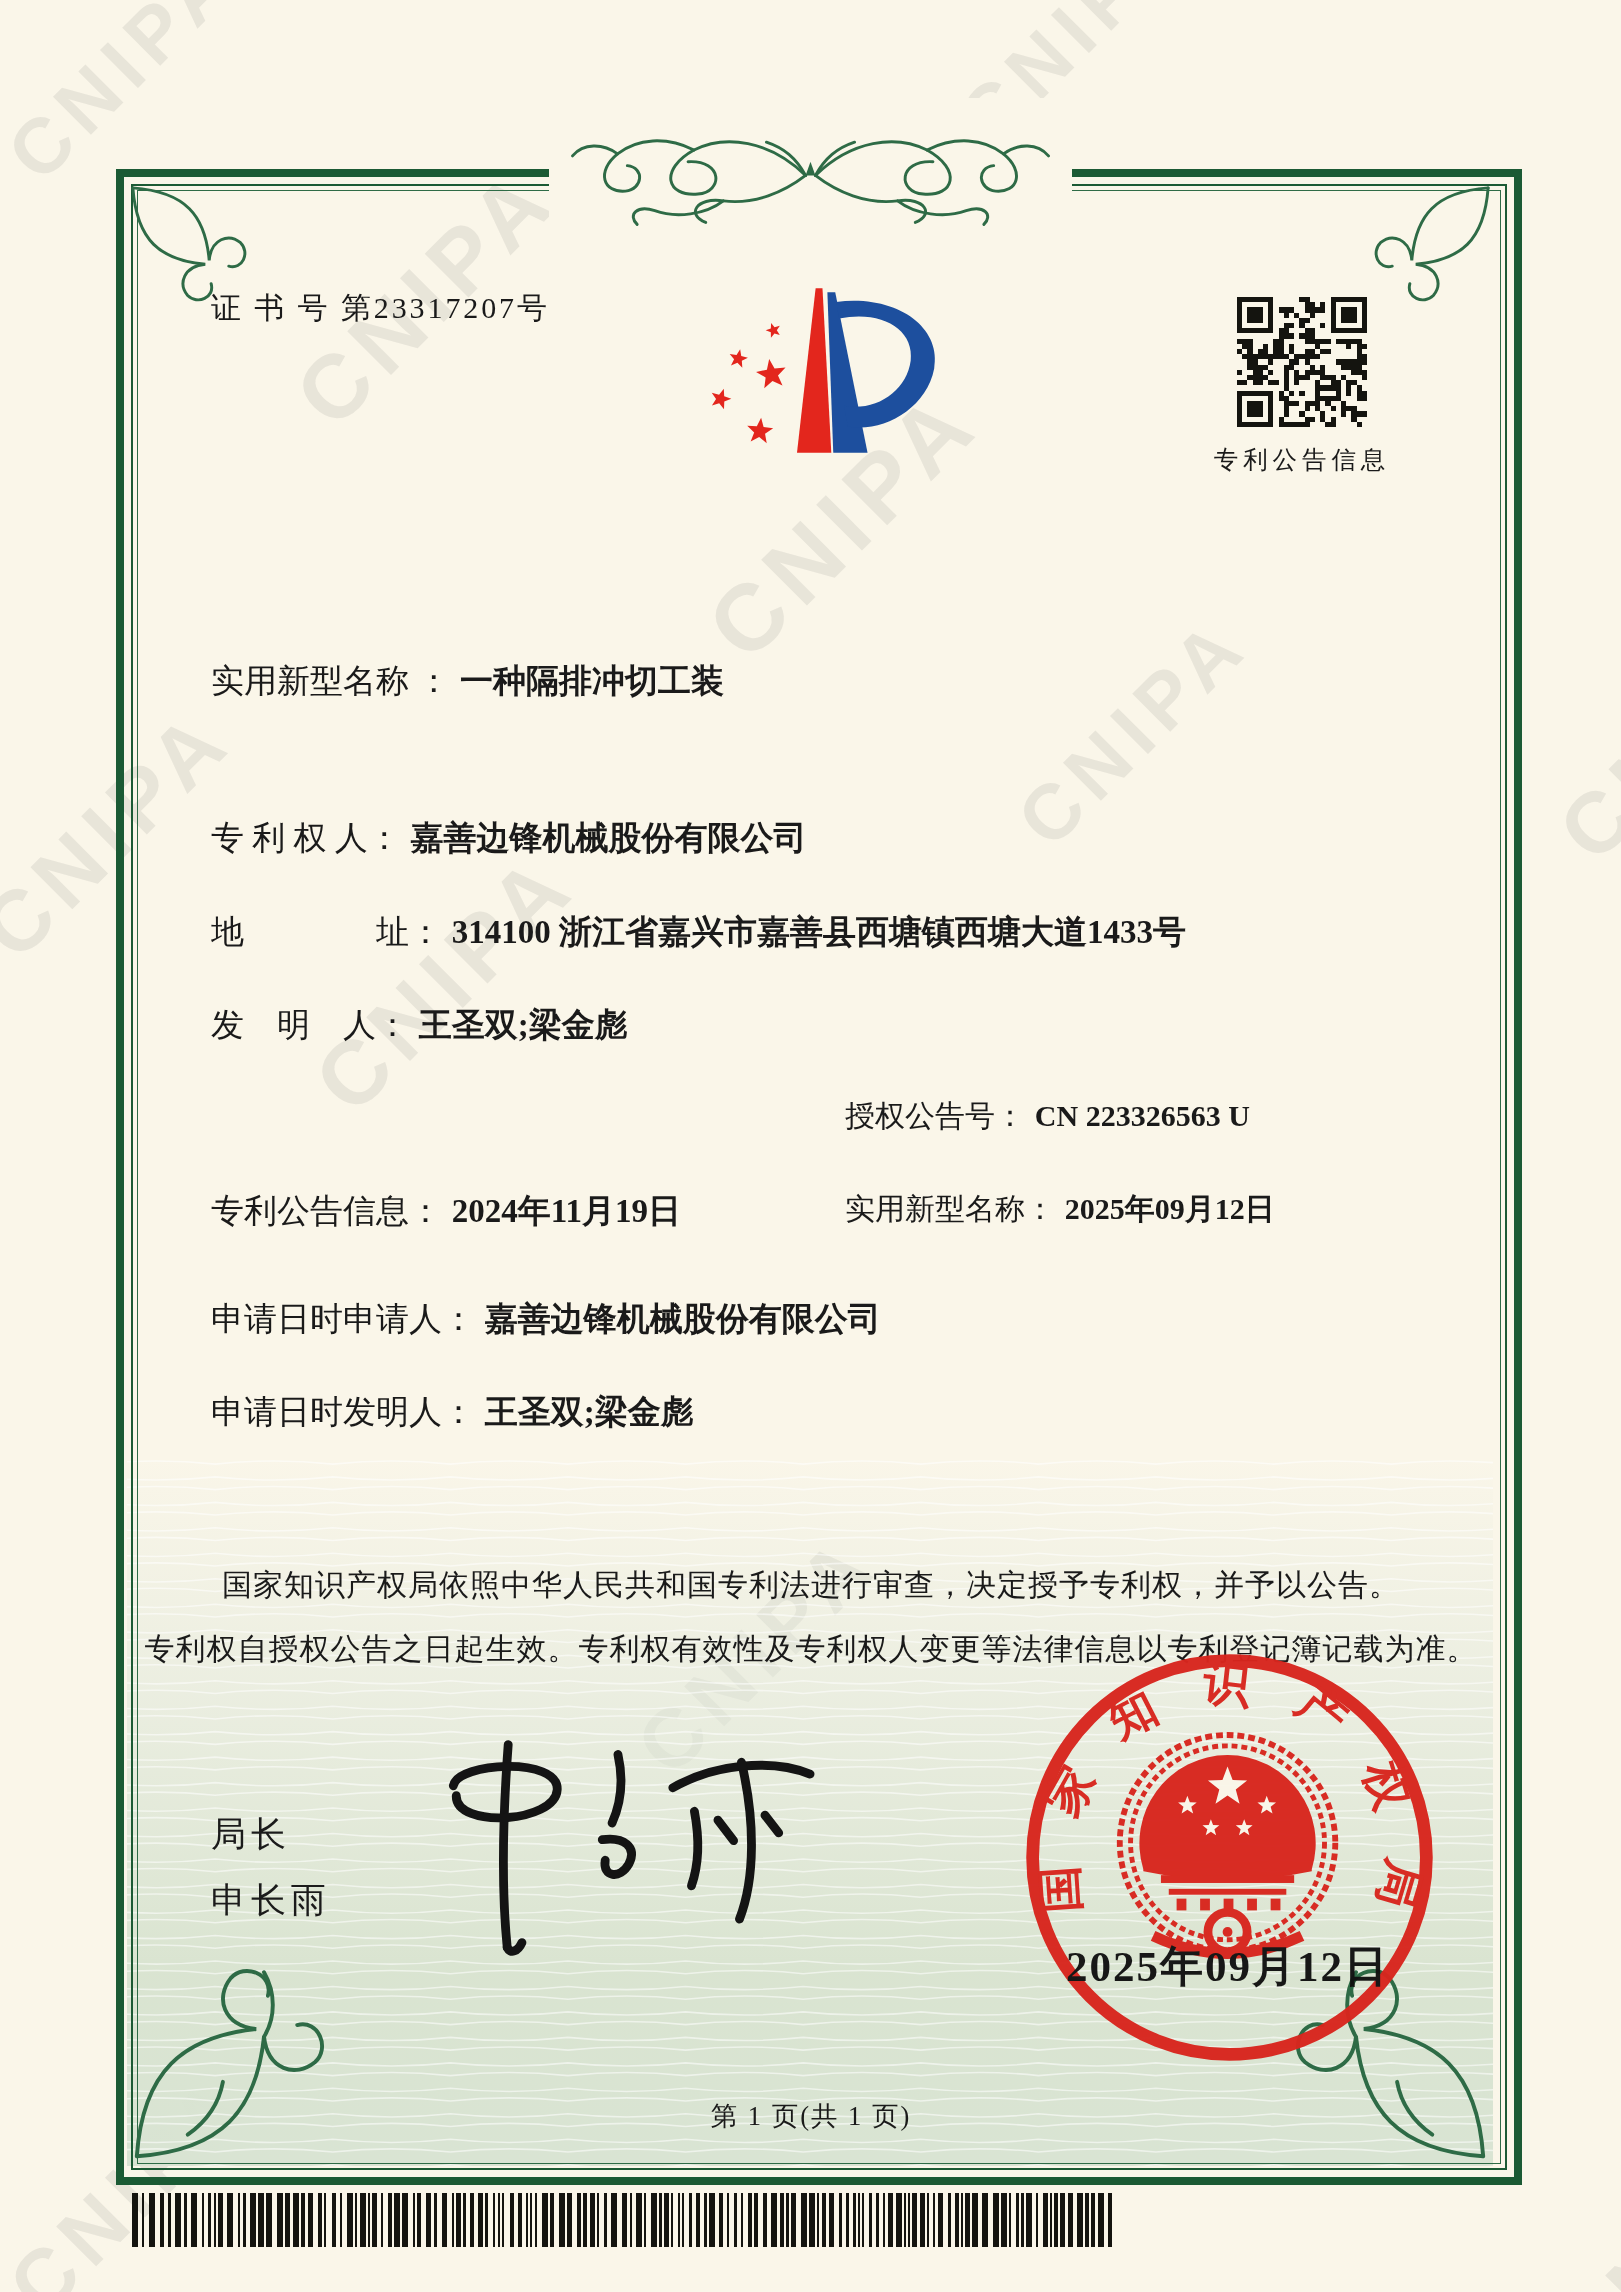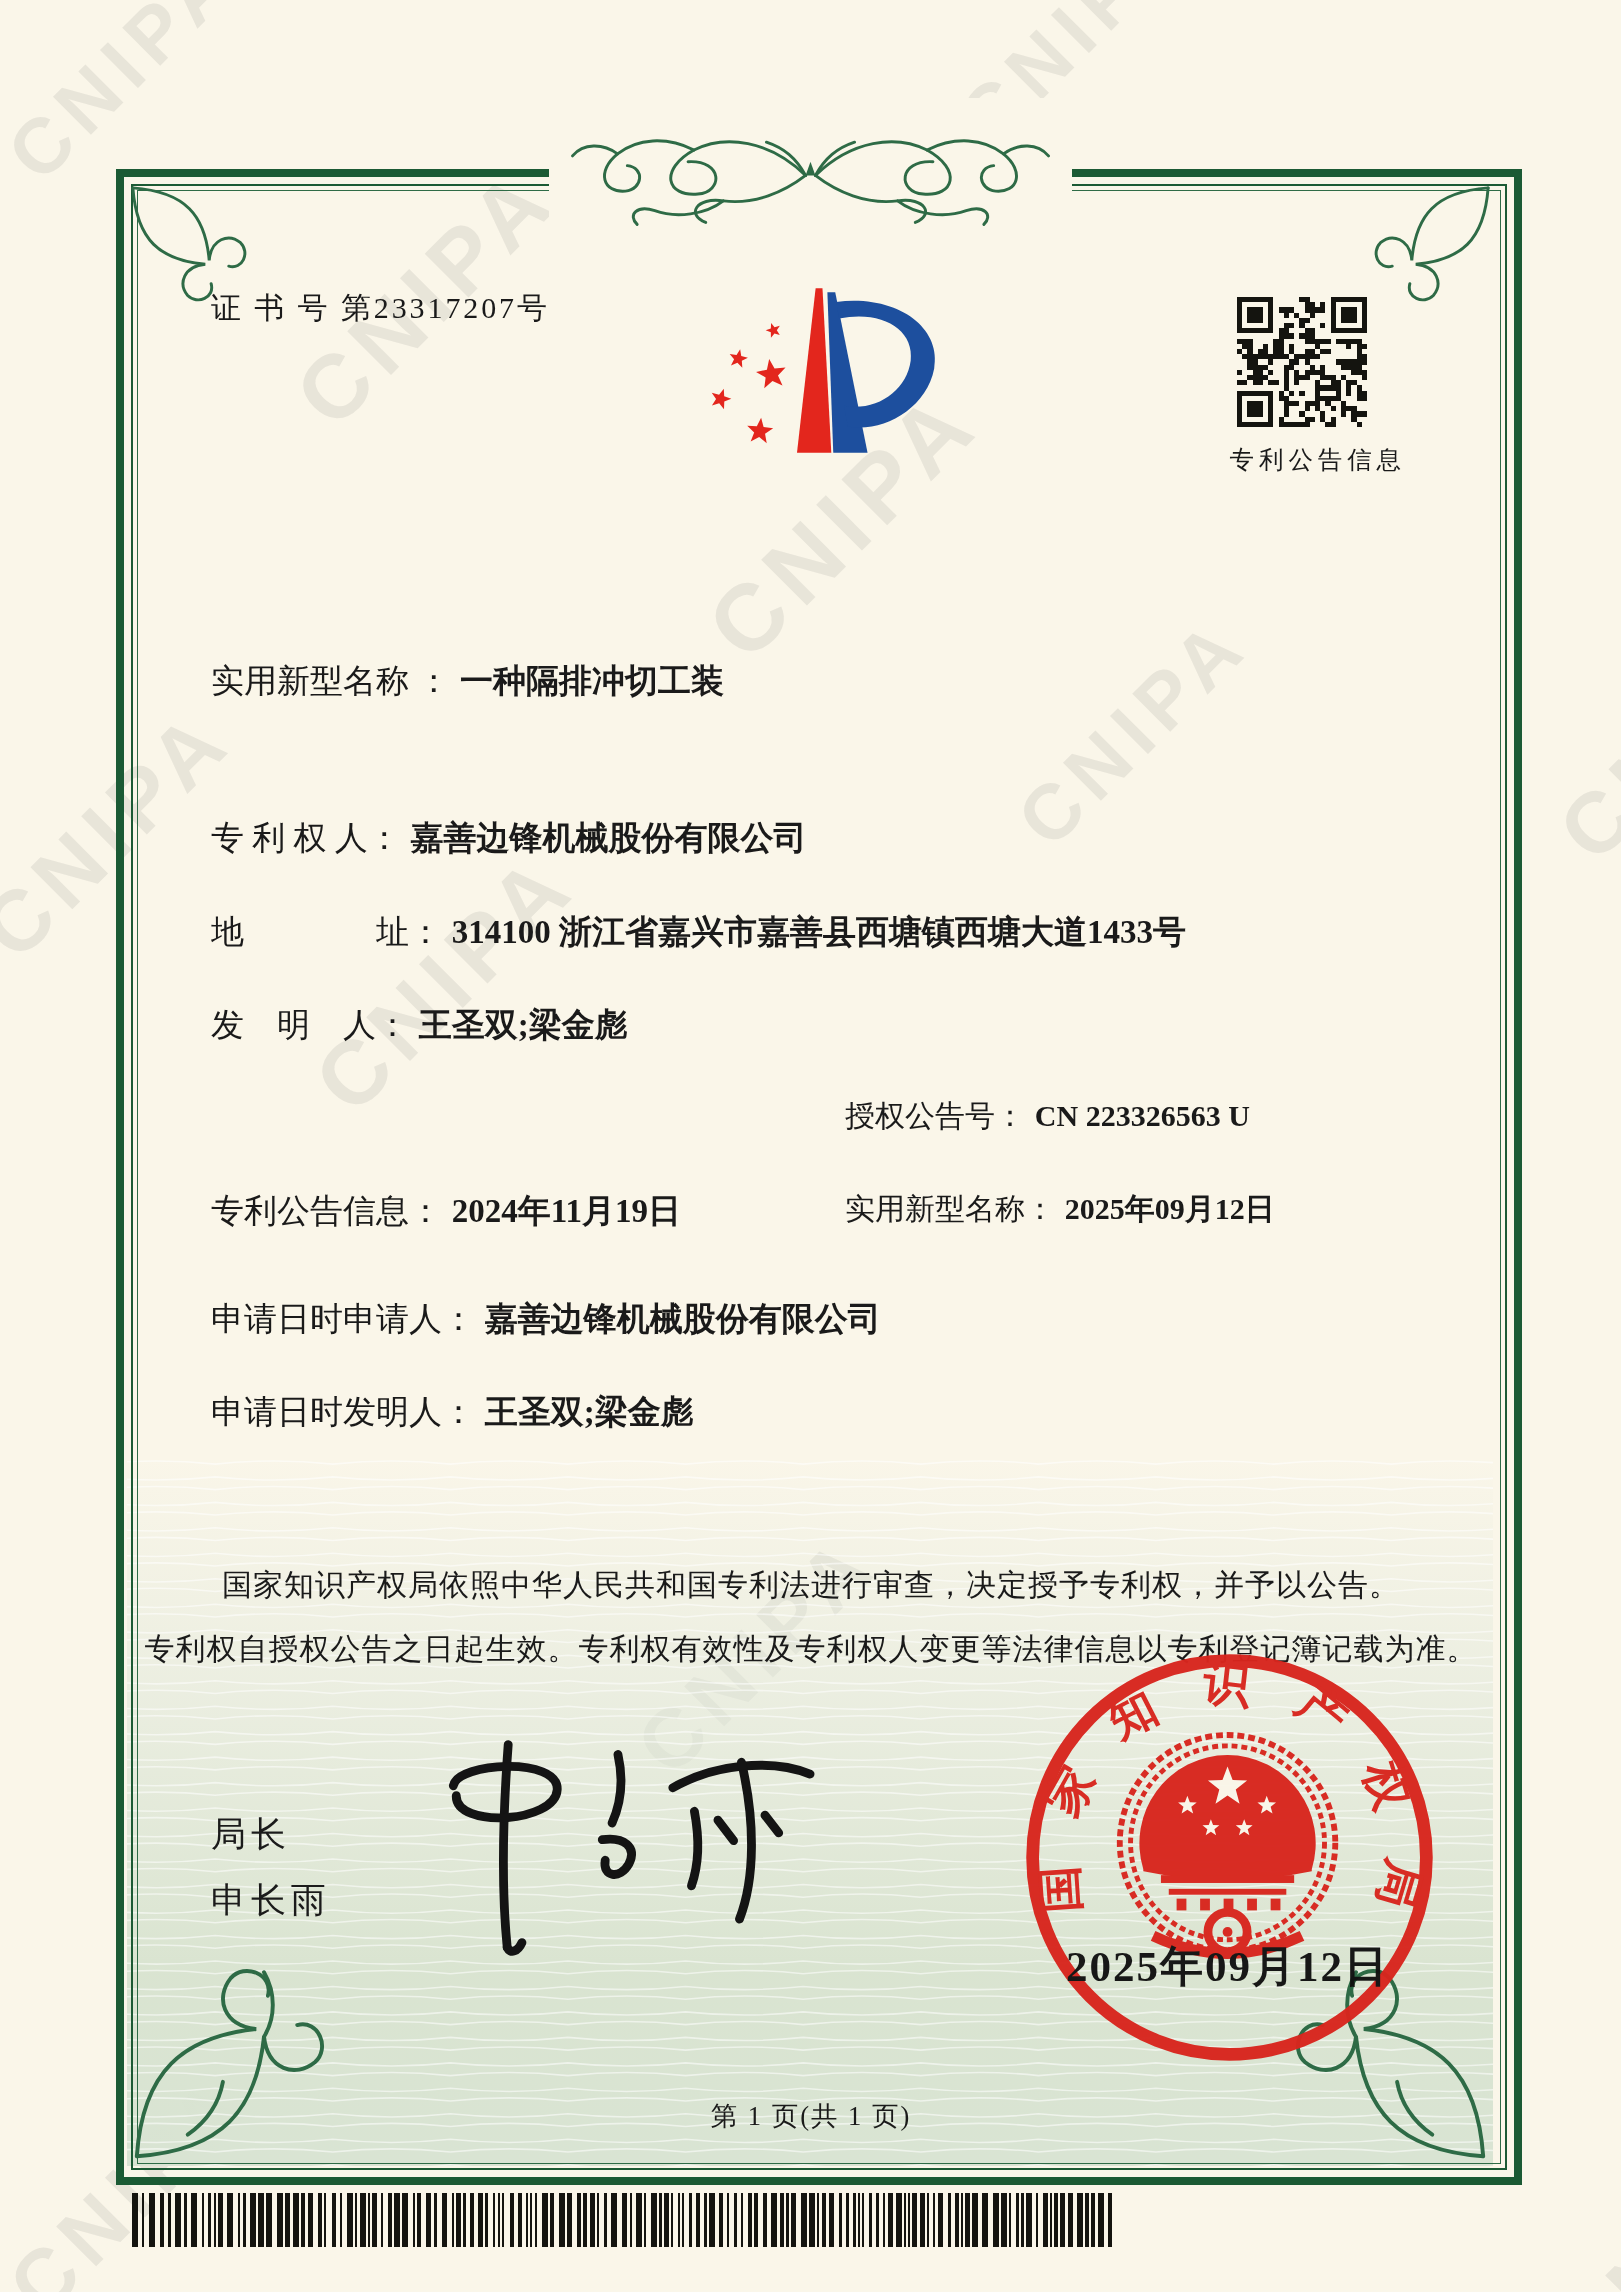--- a/index.html
+++ b/index.html
@@ -21,21 +21,21 @@
      background:linear-gradient(180deg,rgba(222,231,217,0) 0%,rgba(222,231,217,0.55) 34%,rgba(214,226,206,0.9) 72%,#d9e4d3 100%);}
   .guilloche svg{position:absolute;left:0;top:0;}
 
   .ornament{position:absolute;z-index:4;}
   .ornament.topc{left:549px;top:98px;width:523px;height:149px;background:#faf6e9;}
 
   .content{position:absolute;left:0;top:0;width:100%;height:100%;z-index:5;}
 
   .certno{position:absolute;left:211px;top:288px;font-size:30px;letter-spacing:2.9px;}
   .qr{position:absolute;left:1237px;top:297px;width:130px;height:130px;}
-  .qr-caption{position:absolute;left:1198px;top:443px;width:208px;text-align:right;font-size:24.5px;letter-spacing:4.9px;}
+  .qr-caption{position:absolute;left:1198px;top:443px;width:208px;text-align:center;font-size:24.5px;letter-spacing:4.9px;}
   .title{position:absolute;left:116px;top:482px;width:1390px;text-align:center;
          font-size:76px;font-weight:bold;letter-spacing:7.8px;}
 
   .frow{position:absolute;left:211px;font-size:33px;white-space:nowrap;}
   .fvalue{margin-left:9.8px;font-weight:bold;}
   .fcol-r{position:absolute;left:845px;font-size:30px;white-space:nowrap;}
 
   .legal{position:absolute;left:116px;width:1390px;text-align:center;font-size:30px;letter-spacing:1px;white-space:nowrap;}
 
   .sig-label{position:absolute;left:211px;font-size:35px;letter-spacing:4.9px;

